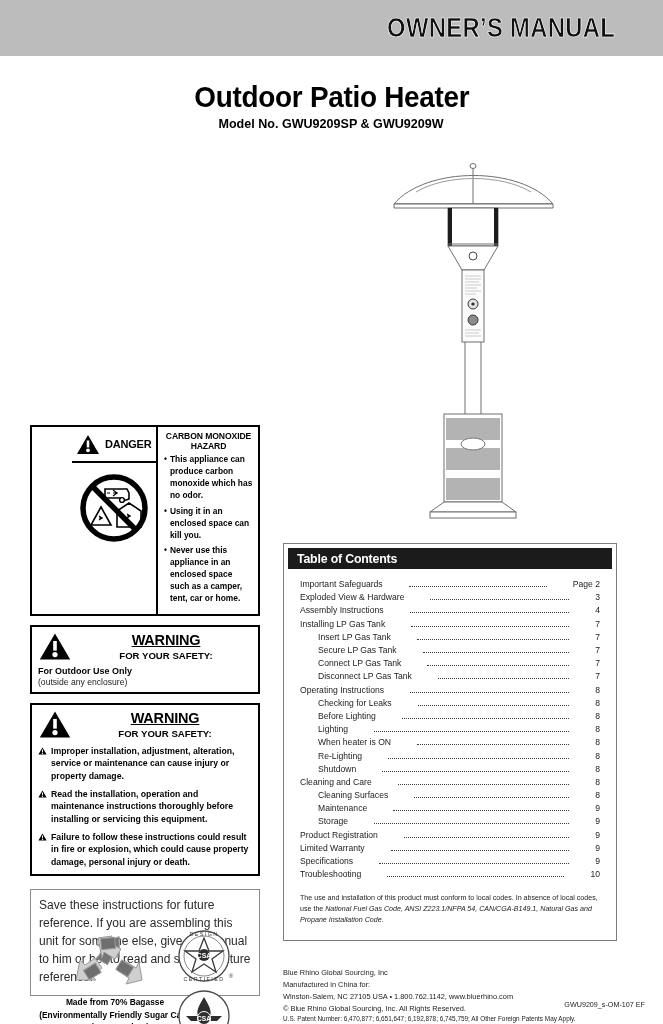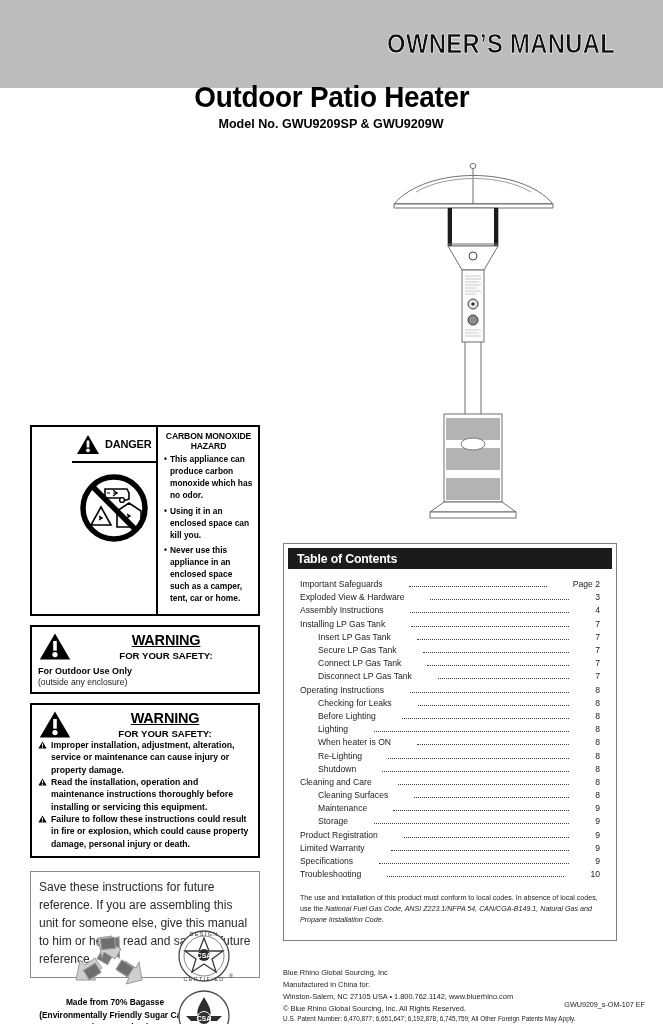--- a/index.html
+++ b/index.html
@@ -6,21 +6,21 @@
   body{
     width:663px;height:1024px;
     background:#ffffff;
     font-family:"Liberation Sans", sans-serif;
     color:#000;
     overflow:hidden;
     position:relative;
   }
   
   .topbar{
-    position:absolute;left:0;top:0;width:663px;height:88px;
+    position:absolute;left:0;top:0;width:663px;height:56px;
     background:#bcbcbc;
   }
   .topbar .om{
     position:absolute;right:48px;top:50%;transform:translateY(-50%);
     font-size:27px;font-weight:bold;letter-spacing:0.4px;
     font-family:"Liberation Sans", sans-serif;
     -webkit-text-stroke:0.6px #fff;
     color:#111;
     text-shadow:0 0 0 #fff;
     transform:translateY(-50%) scaleX(0.88);
@@ -60,21 +60,21 @@
   .warn1{margin-top:9px;padding:5px 6px 5px 6px;}
   .w1-top{display:flex;align-items:center;justify-content:center;gap:8px;}
   .w1-texts{text-align:center;flex:1;}
   .w-word{font-size:14.5px;font-weight:bold;text-decoration:underline;letter-spacing:-0.2px;}
   .w-sub{font-size:9.6px;font-weight:bold;margin-top:2px;}
   .w1-l1{font-size:9px;font-weight:bold;margin-top:5px;}
   .w1-l2{font-size:8.6px;margin-top:1px;color:#222;}
 
   
   .warn2{margin-top:9px;padding:5px 8px 6px 6px;}
-  .w2-li{display:flex;font-size:8.7px;font-weight:bold;line-height:1.42;}
+  .w2-li{display:flex;font-size:8.7px;font-weight:bold;line-height:1.42;margin-top:6px;}
   .w2-li .tri{width:10px;flex:none;margin-right:3px;padding-top:1px;}
   .w2-li .tx{flex:1;}
 
   
   .savebox{margin-top:13px;padding:6px 8px 9px 8px;font-size:12px;line-height:1.5;color:#2a2a2a;}
 
   
   .logos{position:absolute;left:30px;top:930px;width:232px;height:95px;}
   .recy{position:absolute;left:38px;top:0px;width:82px;height:62px;}
   .recy-cap{position:absolute;left:0;top:66px;width:170px;text-align:center;font-size:8.4px;font-weight:bold;line-height:1.5;}

